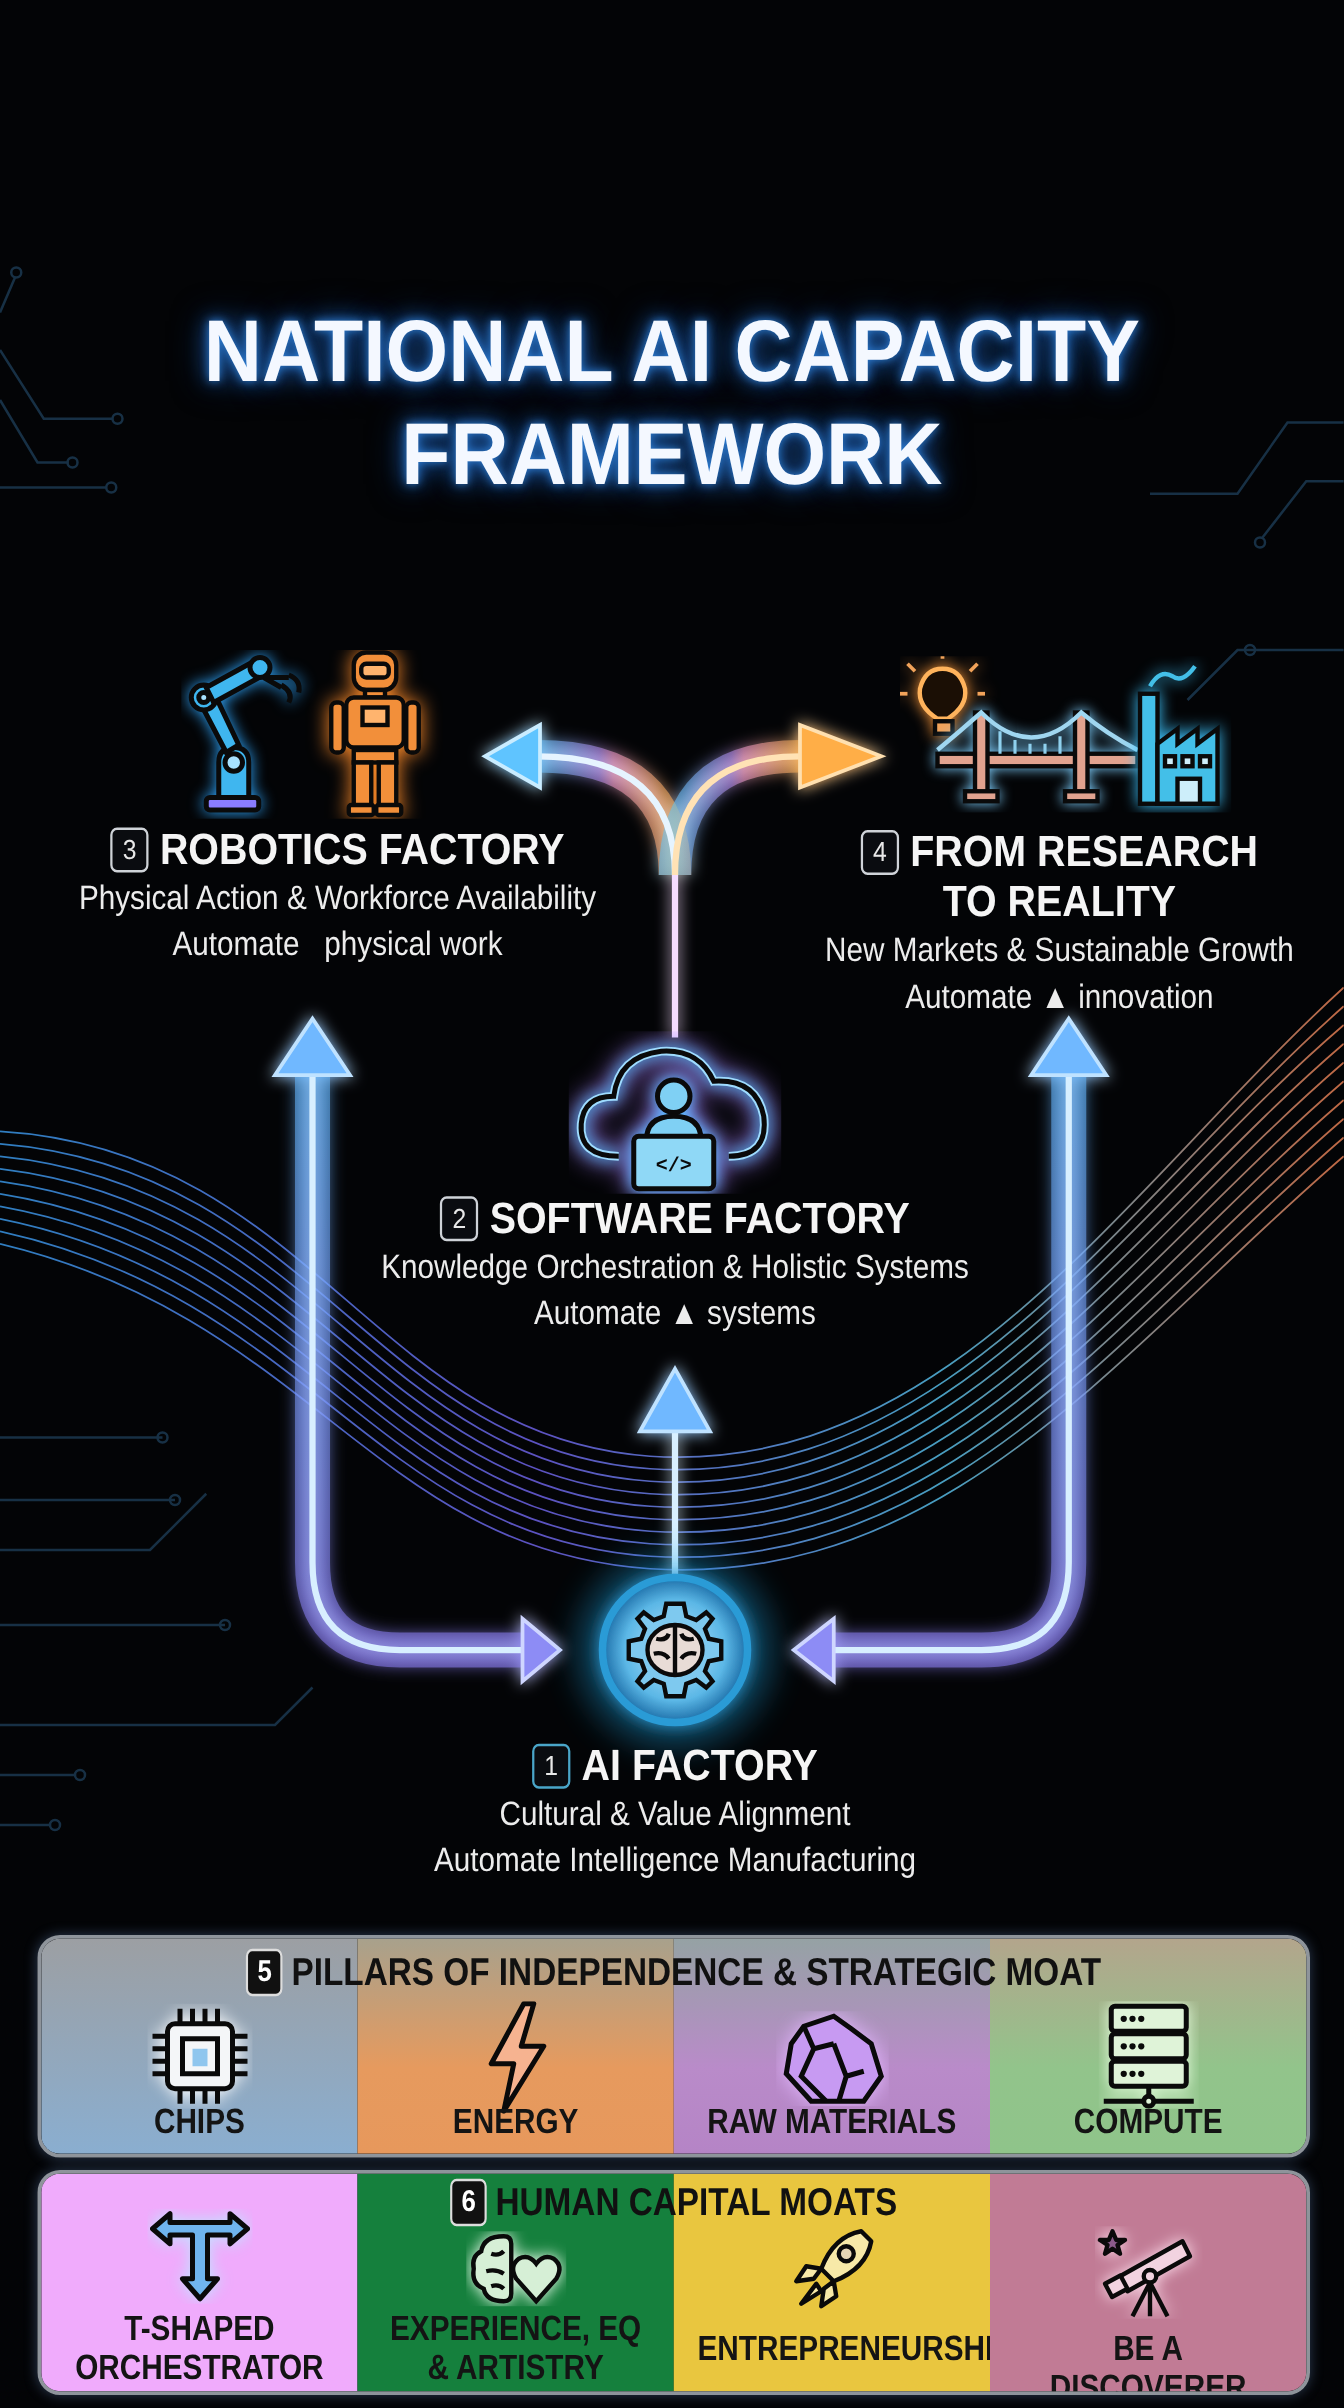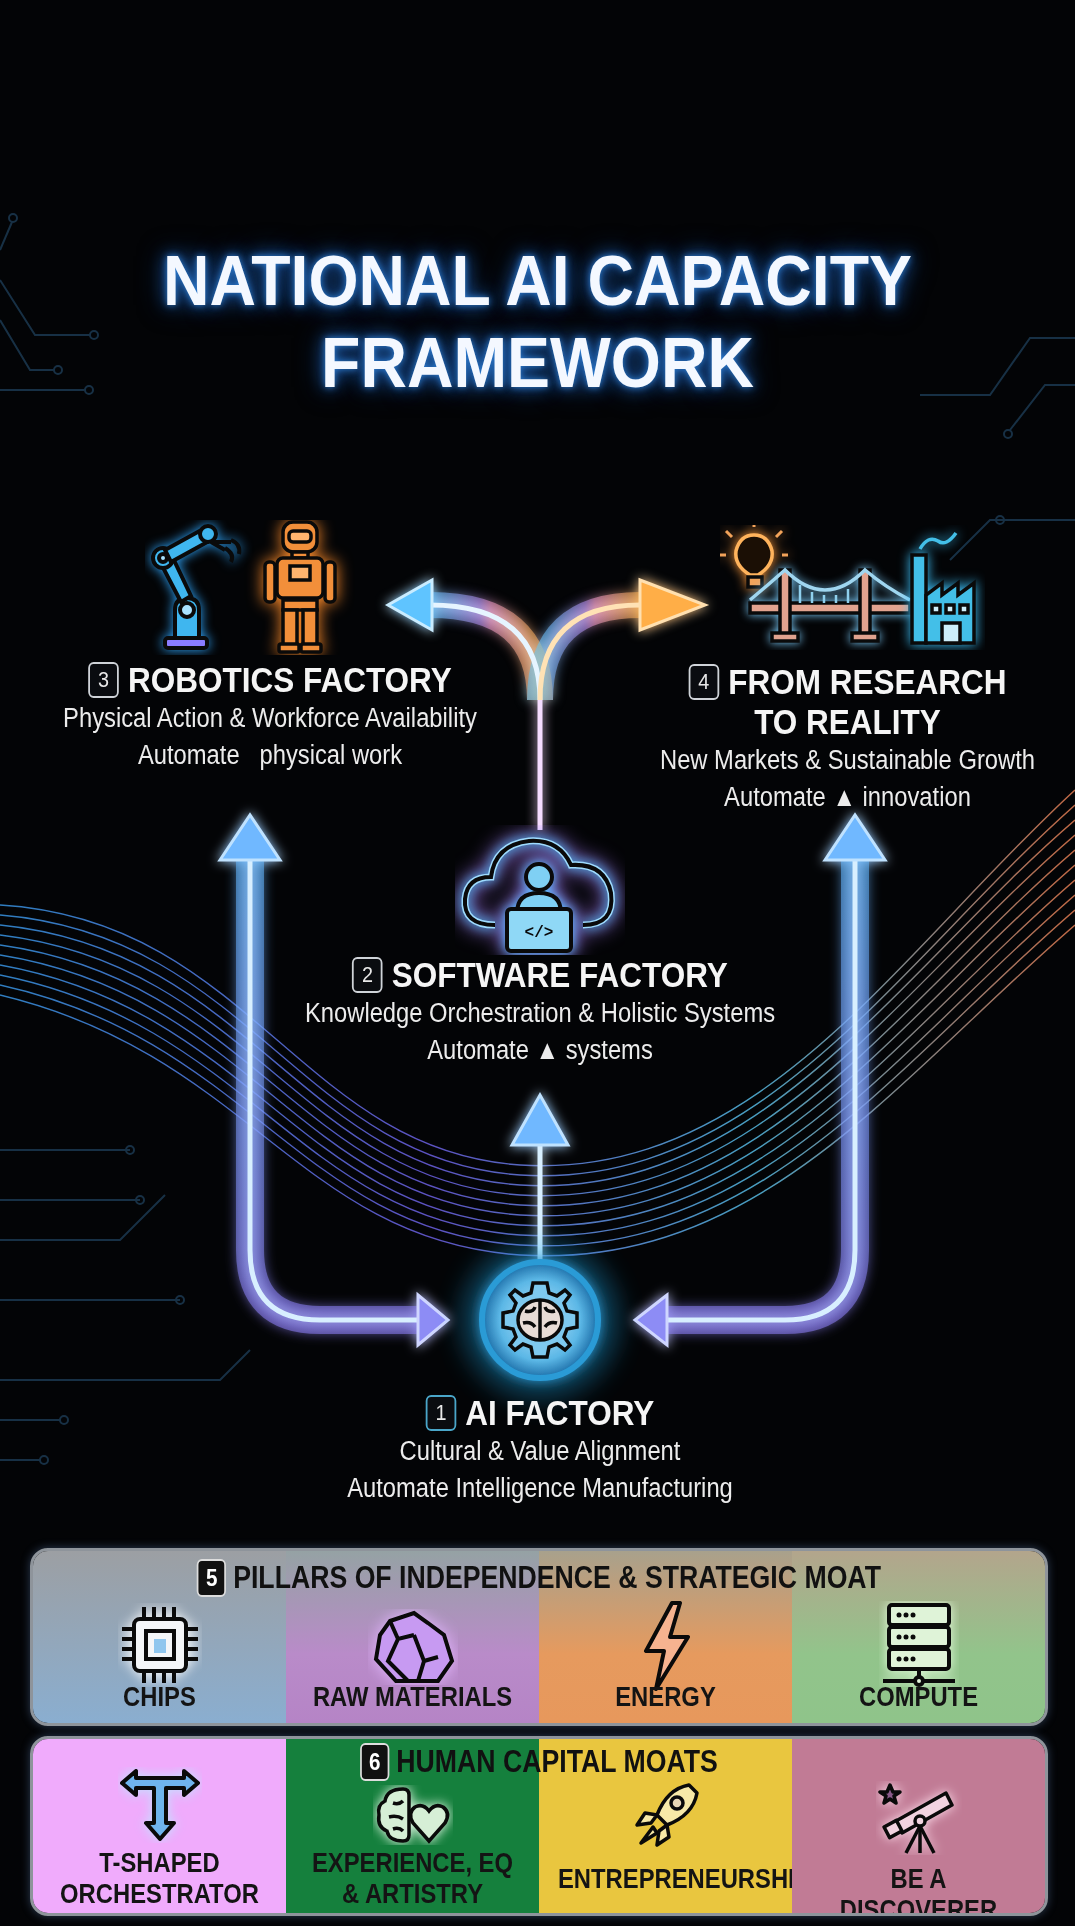--- a/index.html
+++ b/index.html
@@ -328,34 +328,34 @@
               <line x1="68" y1="46" x2="80" y2="46"></line>
               <line x1="68" y1="56" x2="80" y2="56"></line>
             </g>
           <rect x="16" y="16" width="52" height="52" rx="6" fill="#f4f6f8"></rect>
           <rect x="28" y="28" width="28" height="28" fill="#f4f6f8"></rect>
           <rect x="36" y="36" width="12" height="14" fill="#8fc6ee" stroke="none"></rect>
         </g>
       </svg>
       <div class="tile-label" style="top:130px;">CHIPS</div>
     </div>
+    <div class="col" style="background:linear-gradient(180deg,#a8a18c 0%,#e69a5e 60%,#e7985c 100%);">
+      <svg class="tile-icon" style="top:50px;" width="60" height="90" viewBox="0 0 60 90">
+        <path d="M36 2 L10 50 L28 50 L20 88 L52 36 L34 36 L44 2 Z" fill="#f6b390" stroke="#0a0a0a" stroke-width="4" stroke-linejoin="round"></path>
+      </svg>
+      <div class="tile-label" style="top:130px;">ENERGY</div>
+    </div>
     <div class="col" style="background:linear-gradient(180deg,#95a2a4 0%,#b98bc9 60%,#b584c6 100%);">
       <svg class="tile-icon" style="top:58px;" width="90" height="76" viewBox="0 0 90 76">
         <g stroke="#0a0a0a" stroke-width="4" style="filter:drop-shadow(0 0 8px #e3b8ff)">
           <path d="M22 12 L46 4 L60 14 L76 26 L84 52 L70 72 L28 72 L8 50 L12 26 Z" fill="#c79af2"></path>
           <path d="M22 12 L30 30 L46 26 M30 30 L20 52 L40 72 M46 26 L56 52 L50 72 M56 52 L70 48" fill="none"></path>
         </g>
       </svg>
       <div class="tile-label" style="top:130px;">RAW MATERIALS</div>
-    </div>
-    <div class="col" style="background:linear-gradient(180deg,#a8a18c 0%,#e69a5e 60%,#e7985c 100%);">
-      <svg class="tile-icon" style="top:50px;" width="60" height="90" viewBox="0 0 60 90">
-        <path d="M36 2 L10 50 L28 50 L20 88 L52 36 L34 36 L44 2 Z" fill="#f6b390" stroke="#0a0a0a" stroke-width="4" stroke-linejoin="round"></path>
-      </svg>
-      <div class="tile-label" style="top:130px;">ENERGY</div>
     </div>
     <div class="col" style="background:linear-gradient(180deg,#b3a58c 0%,#92c48b 60%,#8fc48a 100%);">
       <svg class="tile-icon" style="top:50px;" width="80" height="86" viewBox="0 0 80 86">
         <g stroke="#0a0a0a" stroke-width="4" style="filter:drop-shadow(0 0 6px #e8ffe0)">
           <rect x="10" y="4" width="60" height="20" rx="3" fill="#dff3d8"></rect>
           <rect x="10" y="26" width="60" height="20" rx="3" fill="#dff3d8"></rect>
           <rect x="10" y="48" width="60" height="20" rx="3" fill="#dff3d8"></rect>
           <line x1="40" y1="68" x2="40" y2="76"></line>
           <line x1="4" y1="80" x2="76" y2="80"></line>
           <circle cx="40" cy="80" r="4" fill="#dff3d8"></circle>

